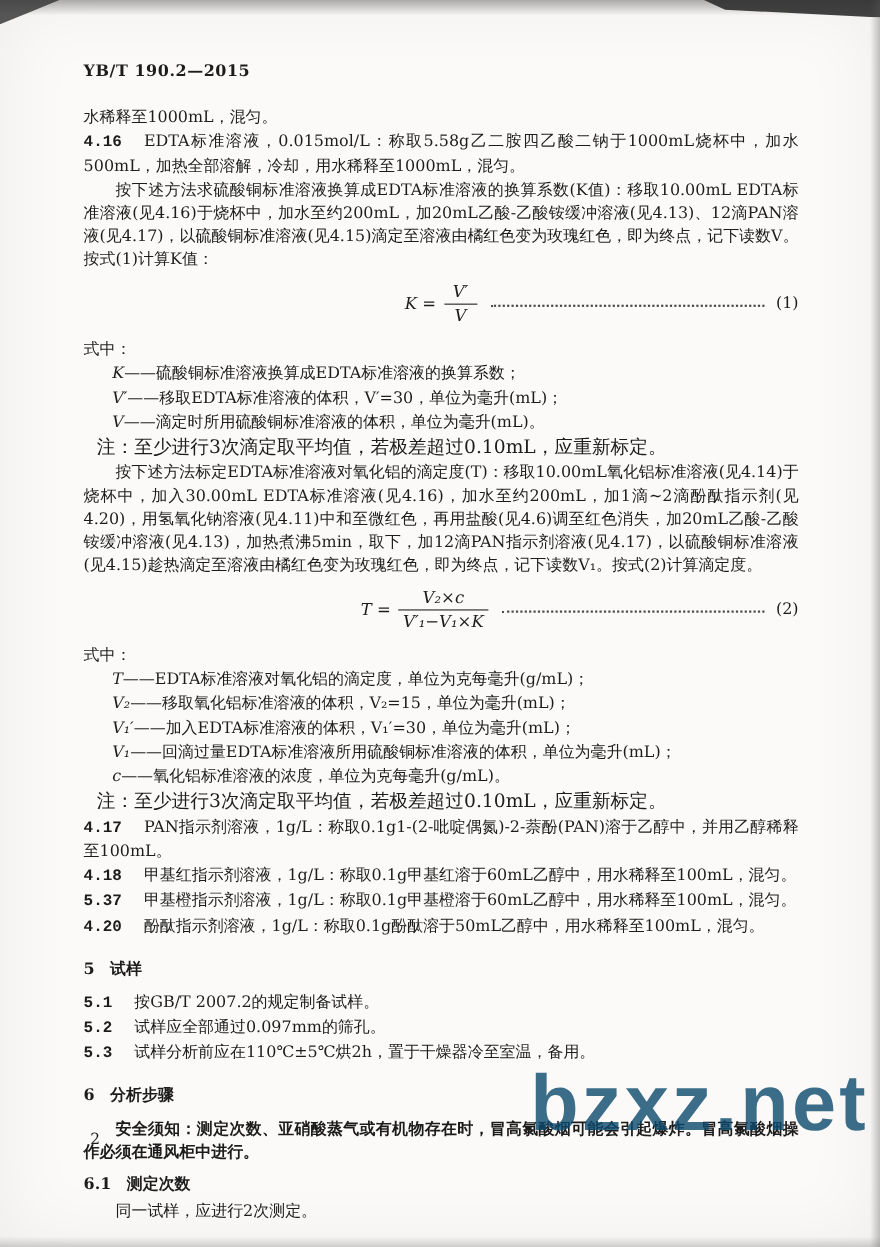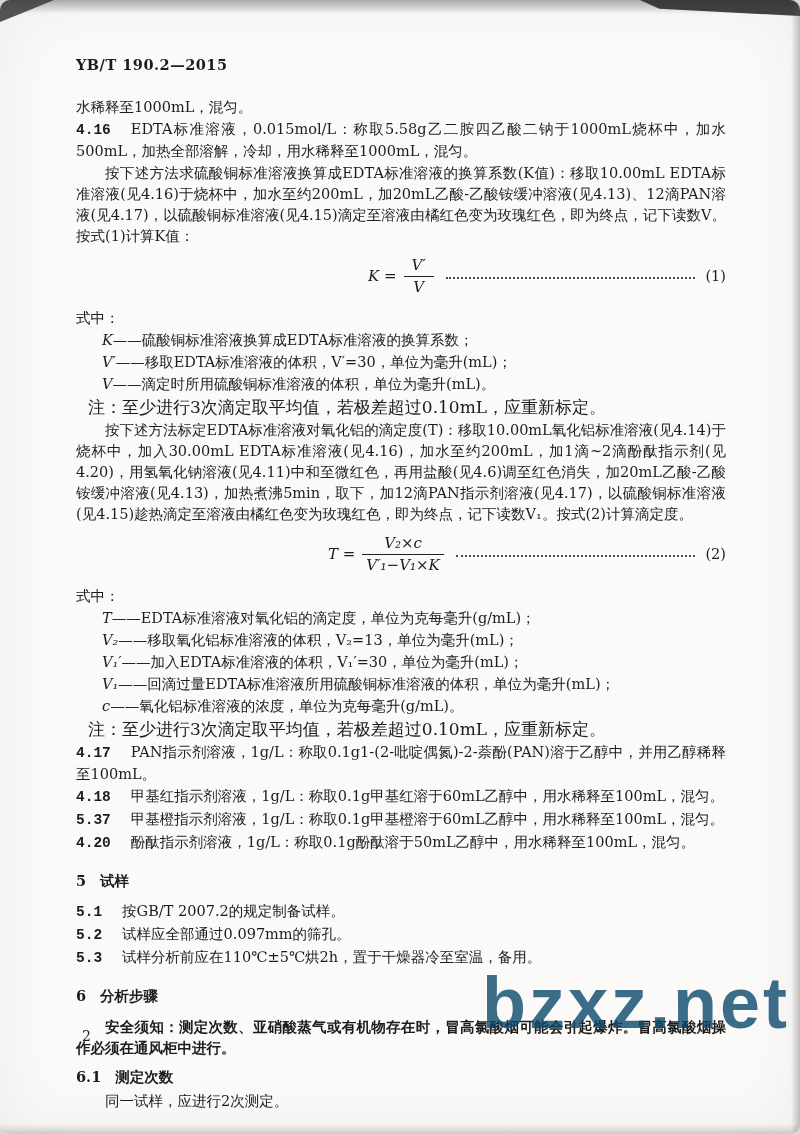--- a/index.html
+++ b/index.html
@@ -2,21 +2,20 @@
 <html><head>
 <meta charset="utf-8">
 <style>
   * { margin:0; padding:0; box-sizing:border-box; }
   html,body { background:#d8d8d8; }
   .page {
     position:relative; width:800px; height:1134px; margin:0 auto;
     background:#fbfaf8; overflow:hidden;
     font-family:"DejaVu Serif","Liberation Serif",serif; color:#1c1c1c;
     box-shadow: inset 0 0 70px rgba(0,0,0,0.06);
-    border-radius: 10px;
   }
   
   .edge-top { position:absolute; top:0; left:0; width:100%; height:14px;
     background:linear-gradient(180deg, rgba(110,110,110,0.55), rgba(110,110,110,0)); }
   .corner-tl { position:absolute; top:0; left:0; width:54px; height:22px; background:#3a3a3a;
     clip-path:polygon(0 0, 100% 0, 55% 45%, 0 100%); opacity:.85; }
   .corner-tr { position:absolute; top:0; right:0; width:160px; height:16px; background:#2e2e2e;
     clip-path:polygon(0 0, 100% 0, 100% 100%, 12% 55%); opacity:.9; }
   .edge-right { position:absolute; top:0; right:0; width:9px; height:100%;
     background:linear-gradient(270deg, rgba(90,90,90,0.35), rgba(90,90,90,0)); }
@@ -98,21 +97,21 @@
       <span class="frac">
         <span class="fnum">V₂×c</span>
         <span class="fden">V′₁−V₁×K</span>
       </span>
       <span class="leader"></span>
       <span class="eqnum">(2)</span>
     </div>
 
     <p class="body where">式中：</p>
     <p class="def"><span class="term">T</span><span>——EDTA标准溶液对氧化铝的滴定度，单位为克每毫升(g/mL)；</span></p>
-    <p class="def"><span class="term">V₂</span><span>——移取氧化铝标准溶液的体积，V₂=13，单位为毫升(mL)；</span></p>
+    <p class="def"><span class="term">V₂</span><span>——移取氧化铝标准溶液的体积，V₂=15，单位为毫升(mL)；</span></p>
     <p class="def"><span class="term">V₁′</span><span>——加入EDTA标准溶液的体积，V₁′=30，单位为毫升(mL)；</span></p>
     <p class="def"><span class="term">V₁</span><span>——回滴过量EDTA标准溶液所用硫酸铜标准溶液的体积，单位为毫升(mL)；</span></p>
     <p class="def"><span class="term">c</span><span>——氧化铝标准溶液的浓度，单位为克每毫升(g/mL)。</span></p>
     <p class="note">注：至少进行3次滴定取平均值，若极差超过0.10mL，应重新标定。</p>
 
     <p class="body clause"><span class="num">4.17</span><span>PAN指示剂溶液，1g/L：称取0.1g1-(2-吡啶偶氮)-2-萘酚(PAN)溶于乙醇中，并用乙醇稀释至100mL。</span></p>
     <p class="body clause"><span class="num">4.18</span><span>甲基红指示剂溶液，1g/L：称取0.1g甲基红溶于60mL乙醇中，用水稀释至100mL，混匀。</span></p>
     <p class="body clause"><span class="num">5.37</span><span>甲基橙指示剂溶液，1g/L：称取0.1g甲基橙溶于60mL乙醇中，用水稀释至100mL，混匀。</span></p>
     <p class="body clause"><span class="num">4.20</span><span>酚酞指示剂溶液，1g/L：称取0.1g酚酞溶于50mL乙醇中，用水稀释至100mL，混匀。</span></p>
 

